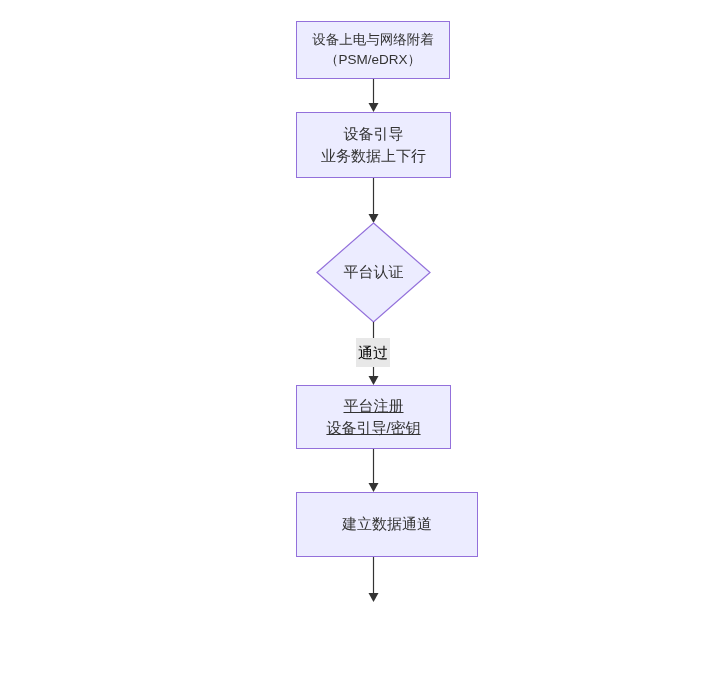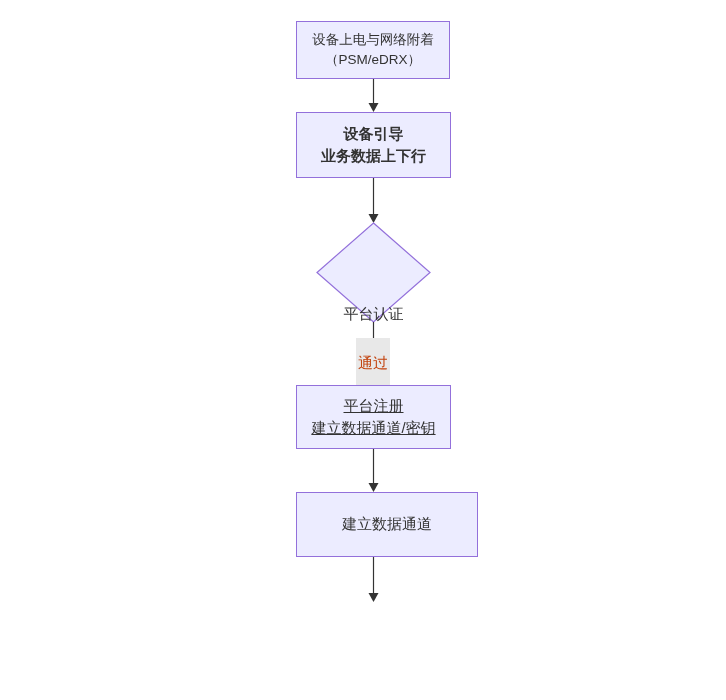--- a/index.html
+++ b/index.html
@@ -45,24 +45,24 @@
     display: flex;
     align-items: center;
     justify-content: center;
     text-align: center;
     color: #333333;
     font-size: 15px;
   }
   .edge-label {
     position: absolute;
     background: #e8e8e8;
-    color: #c2410c;
+    color: #000000;
     font-size: 15px;
     line-height: 1.4;
-    padding: 14px 2px;
+    padding: 4px 2px;
     white-space: nowrap;
   }
 </style>
 </head>
 <body>
 
 <div class="canvas">
 
   <svg class="connectors" viewBox="0 0 726 700" aria-hidden="true">
 
@@ -82,34 +82,34 @@
 
     <line x1="373.5" y1="557" x2="373.5" y2="593" stroke="#333333" stroke-width="1.2"></line>
     <polygon points="368.5,593 378.5,593 373.5,602" fill="#333333"></polygon>
   </svg>
 
   <div class="node node-small" style="left:296px; top:21px; width:154px; height:58px;">
     <span>设备上电与网络附着</span>
     <span>（PSM/eDRX）</span>
   </div>
 
-  <div class="node" style="left:296px; top:112px; width:155px; height:66px;font-weight:bold;">
+  <div class="node" style="left:296px; top:112px; width:155px; height:66px;">
     <span>设备引导</span>
     <span>业务数据上下行</span>
   </div>
 
-  <div class="diamond-text" style="left:317px; top:260px; width:113px; height:25px;margin-top:42px;">
+  <div class="diamond-text" style="left:317px; top:260px; width:113px; height:25px;">
     <span>平台认证</span>
   </div>
 
   <div class="edge-label" style="left:356px; top:338px;">通过</div>
 
   <div class="node" style="left:296px; top:385px; width:155px; height:64px;text-decoration:underline;">
     <span>平台注册</span>
-    <span>建立数据通道/密钥</span>
+    <span>设备引导/密钥</span>
   </div>
 
   <div class="node" style="left:296px; top:492px; width:182px; height:65px;">
     <span>建立数据通道</span>
   </div>
 
 
 </div>
 
 </body></html>

